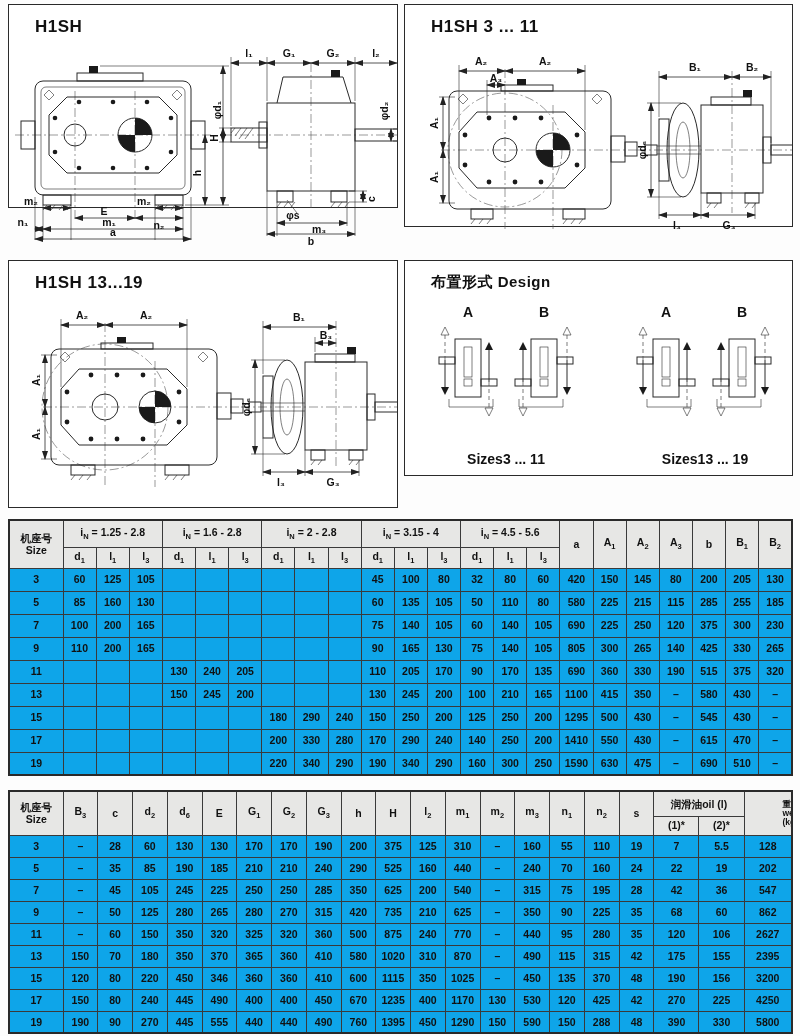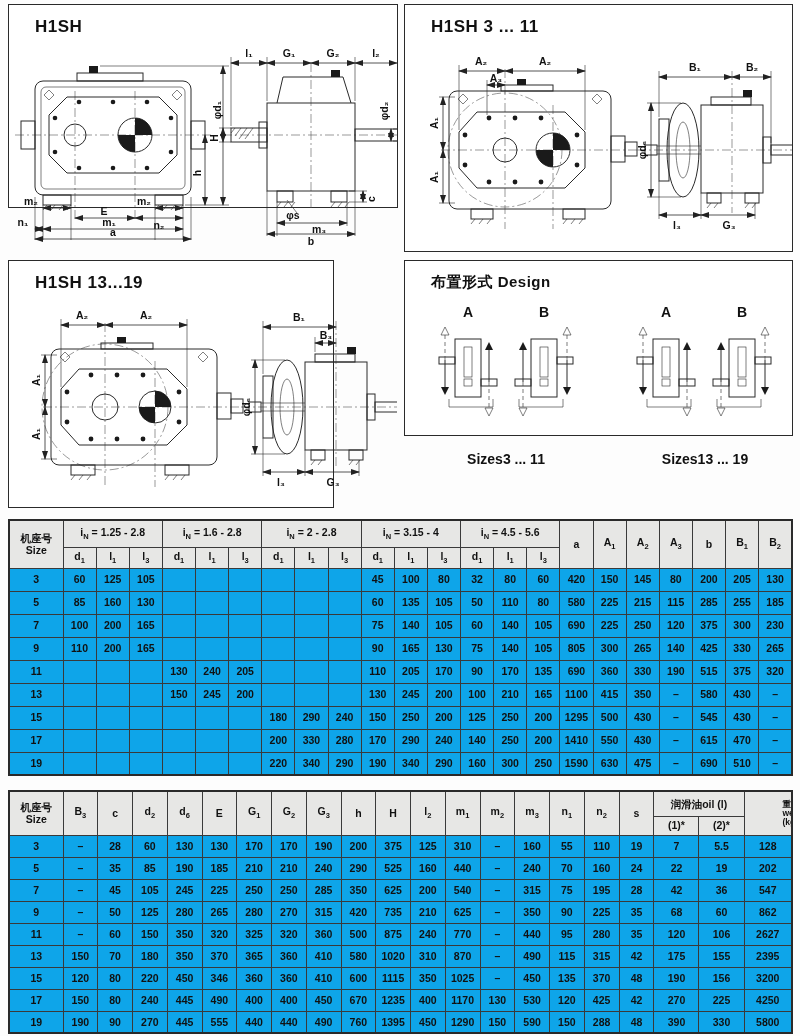--- a/index.html
+++ b/index.html
@@ -3,23 +3,23 @@
 <meta charset="utf-8">
 <style>
   * { margin:0; padding:0; box-sizing:border-box; }
   html,body { background:#fff; }
   .page {
     position:relative; width:800px; height:1036px; background:#fdfdfd;
     font-family:"Liberation Sans", sans-serif; color:#111; overflow:hidden;
   }
   .panel { position:absolute; border:1.5px solid #2a2a2a; background:#fff; }
   #panel1 { left:8px;  top:4px;   width:390px; height:204px; }
-  #panel2 { left:404px; top:4px;  width:389px; height:248px; }
-  #panel3 { left:8px;  top:260px; width:326px; height:248px; }
-  #panel4 { left:404px; top:260px; width:389px; height:176px; }
+  #panel2 { left:404px; top:4px;  width:389px; height:223px; }
+  #panel3 { left:8px;  top:260px; width:390px; height:248px; }
+  #panel4 { left:404px; top:260px; width:389px; height:216px; }
   .panel-title {
     position:absolute; left:26px; top:12px; font-size:17px; font-weight:bold;
     letter-spacing:0.5px; z-index:2;
   }
   .panel svg.draw { position:absolute; left:0; top:0; }
   .ln   { stroke:#2a2a2a; stroke-width:1; fill:none; }
   .thin { stroke:#2a2a2a; stroke-width:0.6; fill:none; }
   .cl   { stroke:#555; stroke-width:0.6; fill:none; stroke-dasharray:9 3 2 3; }
   .dsh  { stroke:#444; stroke-width:0.7; fill:none; stroke-dasharray:4 3; }
   .fil  { fill:#1a1a1a; stroke:none; }

